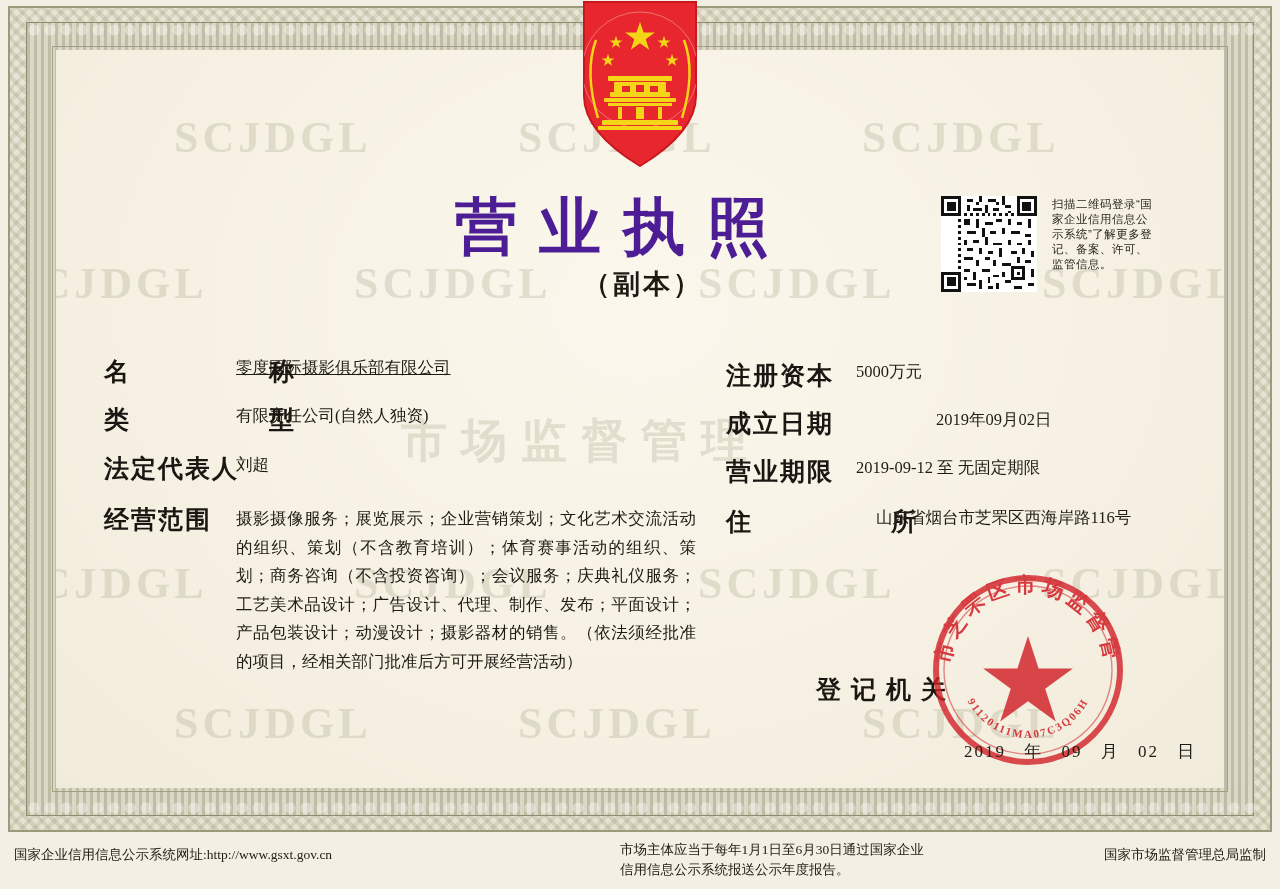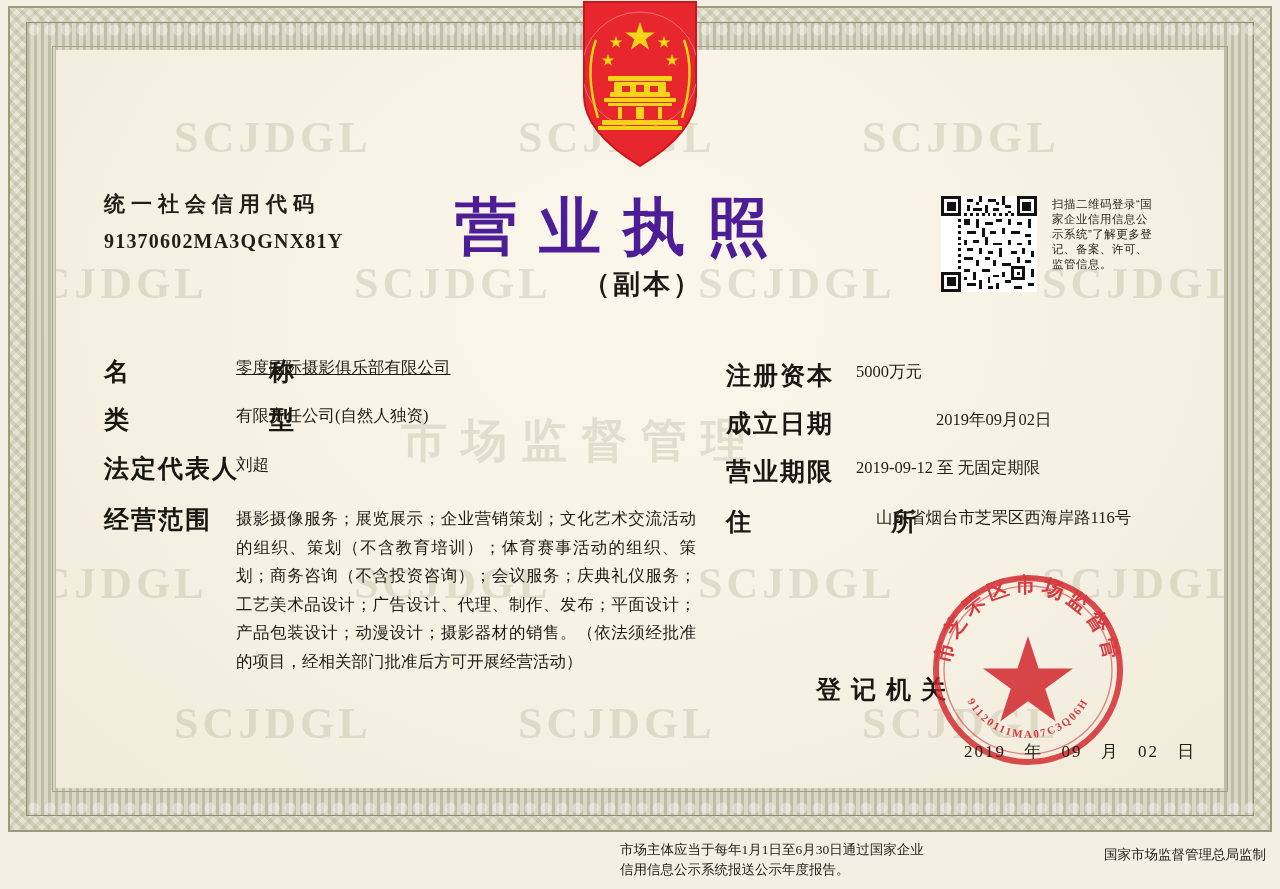--- a/index.html
+++ b/index.html
@@ -318,24 +318,20 @@
         <rect x="20" y="126" width="84" height="4" rx="1"></rect>
       </g>
 
       <g stroke="#f5d518" stroke-width="2.5" fill="none">
         <path d="M18 40 Q6 72 20 118"></path>
         <path d="M106 40 Q118 72 104 118"></path>
       </g>
     </svg>
   </div>
 
-  <div class="credit-block">
-    <div class="credit-label">统一社会信用代码</div>
-    <div class="credit-code">91370602MA3QGNX81Y</div>
-  </div>
 
   <div class="title">营业执照</div>
   <div class="subtitle">（副本）</div>
 
   <div class="qr">
     <svg viewBox="0 0 33 33" width="96" height="96" xmlns="http://www.w3.org/2000/svg" shape-rendering="crispEdges">
       <rect width="33" height="33" fill="#ffffff"></rect>
       <g fill="#111111">
 
         <rect x="0" y="0" width="7" height="1"></rect>
@@ -526,17 +522,18 @@
   <div class="reg-date">
     <span>2019</span>
     <span>年</span>
     <span>09</span>
     <span>月</span>
     <span>02</span>
     <span>日</span>
   </div>
 
   <div class="footer">
+    <div class="footer-left">国家企业信用信息公示系统网址:http://www.gsxt.gov.cn</div>
     <div class="footer-center">市场主体应当于每年1月1日至6月30日通过国家企业信用信息公示系统报送公示年度报告。</div>
     <div class="footer-right">国家市场监督管理总局监制</div>
   </div>
 
 </div>
 
 </body></html>

